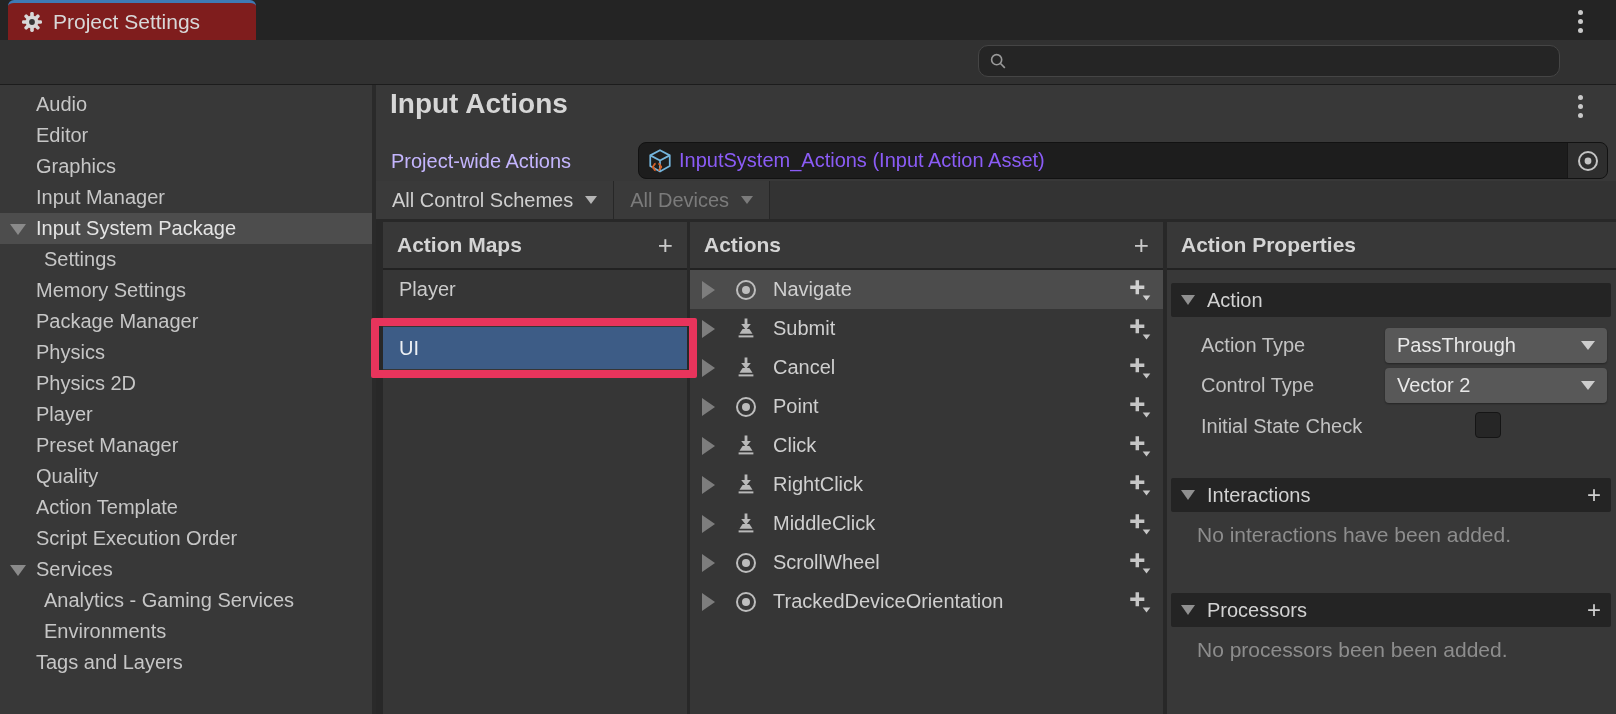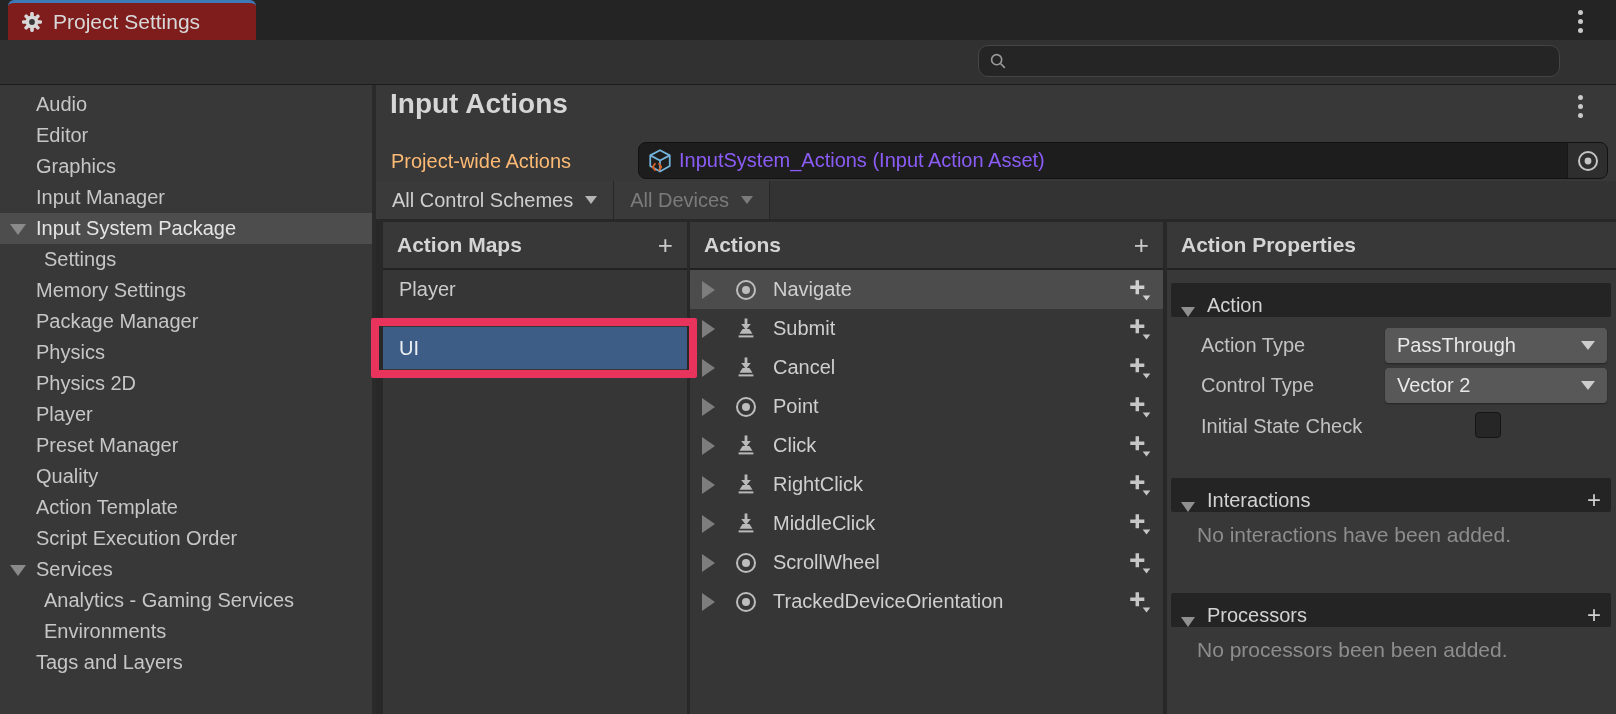--- a/index.html
+++ b/index.html
@@ -33,21 +33,21 @@
   .side-item { position:relative; height:31px; line-height:31px; padding-left:36px; font-size:20px;
                color:#c6c6c6; white-space:nowrap; cursor:default; }
   .side-item.indent { padding-left:44px; }
   .side-item.selected { background:#4d4d4d; color:#e4e4e4; }
   .tri-down-sb { position:absolute; left:10px; top:11px; width:0; height:0;
                  border-left:8px solid transparent; border-right:8px solid transparent;
                  border-top:11px solid #8a8a8a; }
 
   
   .main-title { position:absolute; left:390px; top:88px; font-size:28px; font-weight:bold; color:#d6d6d6; }
-  .pw-label { position:absolute; left:391px; top:146px; height:30px; line-height:30px; font-size:20px; color:#fdba74; }
+  .pw-label { position:absolute; left:391px; top:146px; height:30px; line-height:30px; font-size:20px; color:#c4b5fd; }
   .obj-field { position:absolute; left:638px; top:142px; width:970px; height:37px; background:#1d1d1d;
                border:1px solid #121212; border-radius:8px; display:flex; align-items:center; }
   .obj-field .asset-ic { margin-left:8px; }
   .obj-text { margin-left:6px; font-size:20px; color:#8b5cf6; flex:1; white-space:nowrap; overflow:hidden; }
   .obj-picker { width:40px; height:35px; background:#2e2e2e; border-left:1px solid #171717;
                 border-radius:0 7px 7px 0; display:flex; align-items:center; justify-content:center; cursor:pointer; }
 
   .schemes-row { position:absolute; left:376px; top:181px; width:1240px; height:38px; background:#333333;
                  display:flex; }
   .scheme-btn { display:flex; align-items:center; padding:0 16px; border-right:1px solid #272727;
@@ -79,21 +79,21 @@
   .act-row.selected { background:#4c4c4c; }
   .tri-right { width:0; height:0; border-top:9px solid transparent; border-bottom:9px solid transparent;
                border-left:13px solid #7d7d7d; margin-left:12px; cursor:pointer; }
   .act-icon { margin-left:20px; width:22px; height:22px; display:flex; align-items:center; justify-content:center; }
   .vec2 { width:20px; height:20px; border:2.5px solid #bdbdbd; border-radius:50%; position:relative; }
   .vec2::after { content:""; position:absolute; left:50%; top:50%; width:8px; height:8px; margin:-4px 0 0 -4px;
                  border-radius:50%; background:#bdbdbd; }
   .act-label { margin-left:16px; font-size:20px; color:#cfcfcf; flex:1; white-space:nowrap; }
   .add-bind { margin-right:10px; cursor:pointer; }
   .sec-bar { position:absolute; left:4px; width:440px; height:34px; background:#242424; border-radius:2px;
-             display:flex; align-items:flex-end; padding:0 10px; }
+             display:flex; align-items:center; padding:0 10px; }
   .sec-bar .t { font-size:20px; color:#d2d2d2; margin-left:12px; flex:1; }
   .sec-bar .plus { font-size:24px; color:#d0d0d0; cursor:pointer; line-height:24px; }
   .tri-down { width:0; height:0; border-left:7px solid transparent; border-right:7px solid transparent;
               border-top:10px solid #909090; cursor:pointer; }
   .prop-label { position:absolute; left:34px; height:35px; line-height:35px; font-size:20px; color:#c2c2c2; white-space:nowrap; }
   .dropdown { position:absolute; left:218px; width:222px; height:35px; background:#585858; border-radius:4px;
               display:flex; align-items:center; padding:0 12px; cursor:pointer;
               box-shadow:0 1px 2px rgba(0,0,0,.35); }
   .dropdown .v { font-size:20px; color:#e8e8e8; flex:1; white-space:nowrap; }
   .caret-dd { width:0; height:0; border-left:7px solid transparent; border-right:7px solid transparent;

